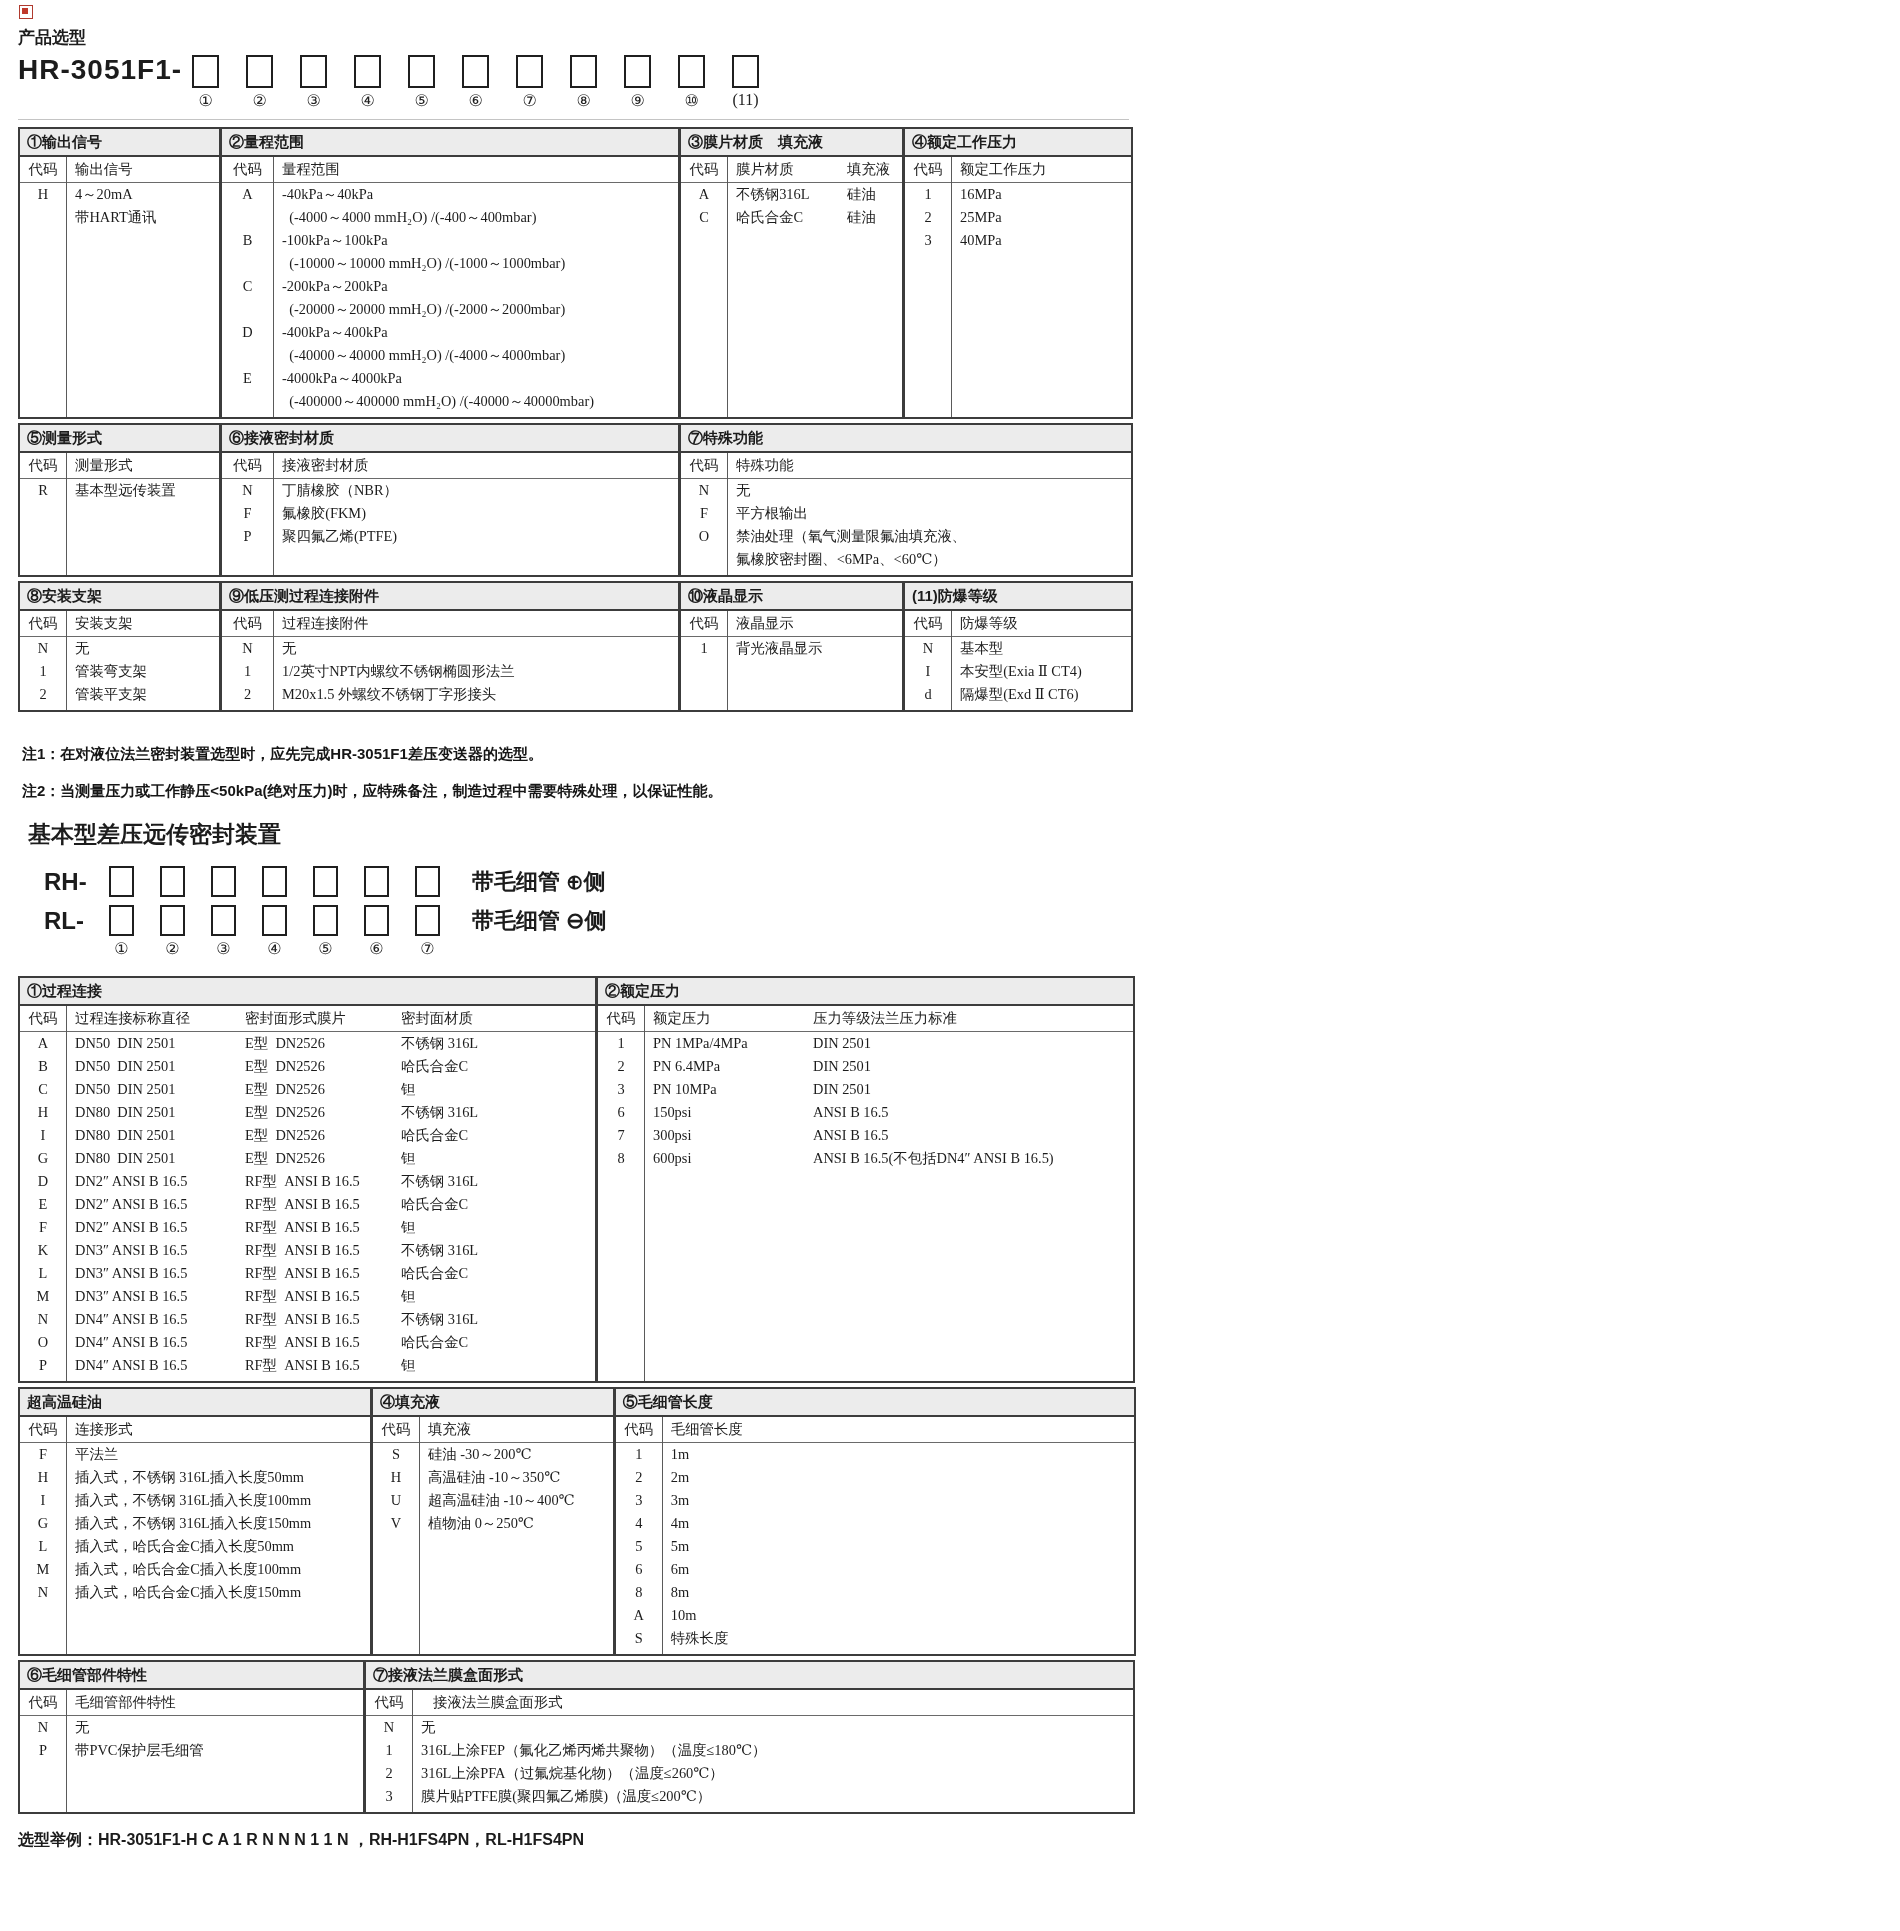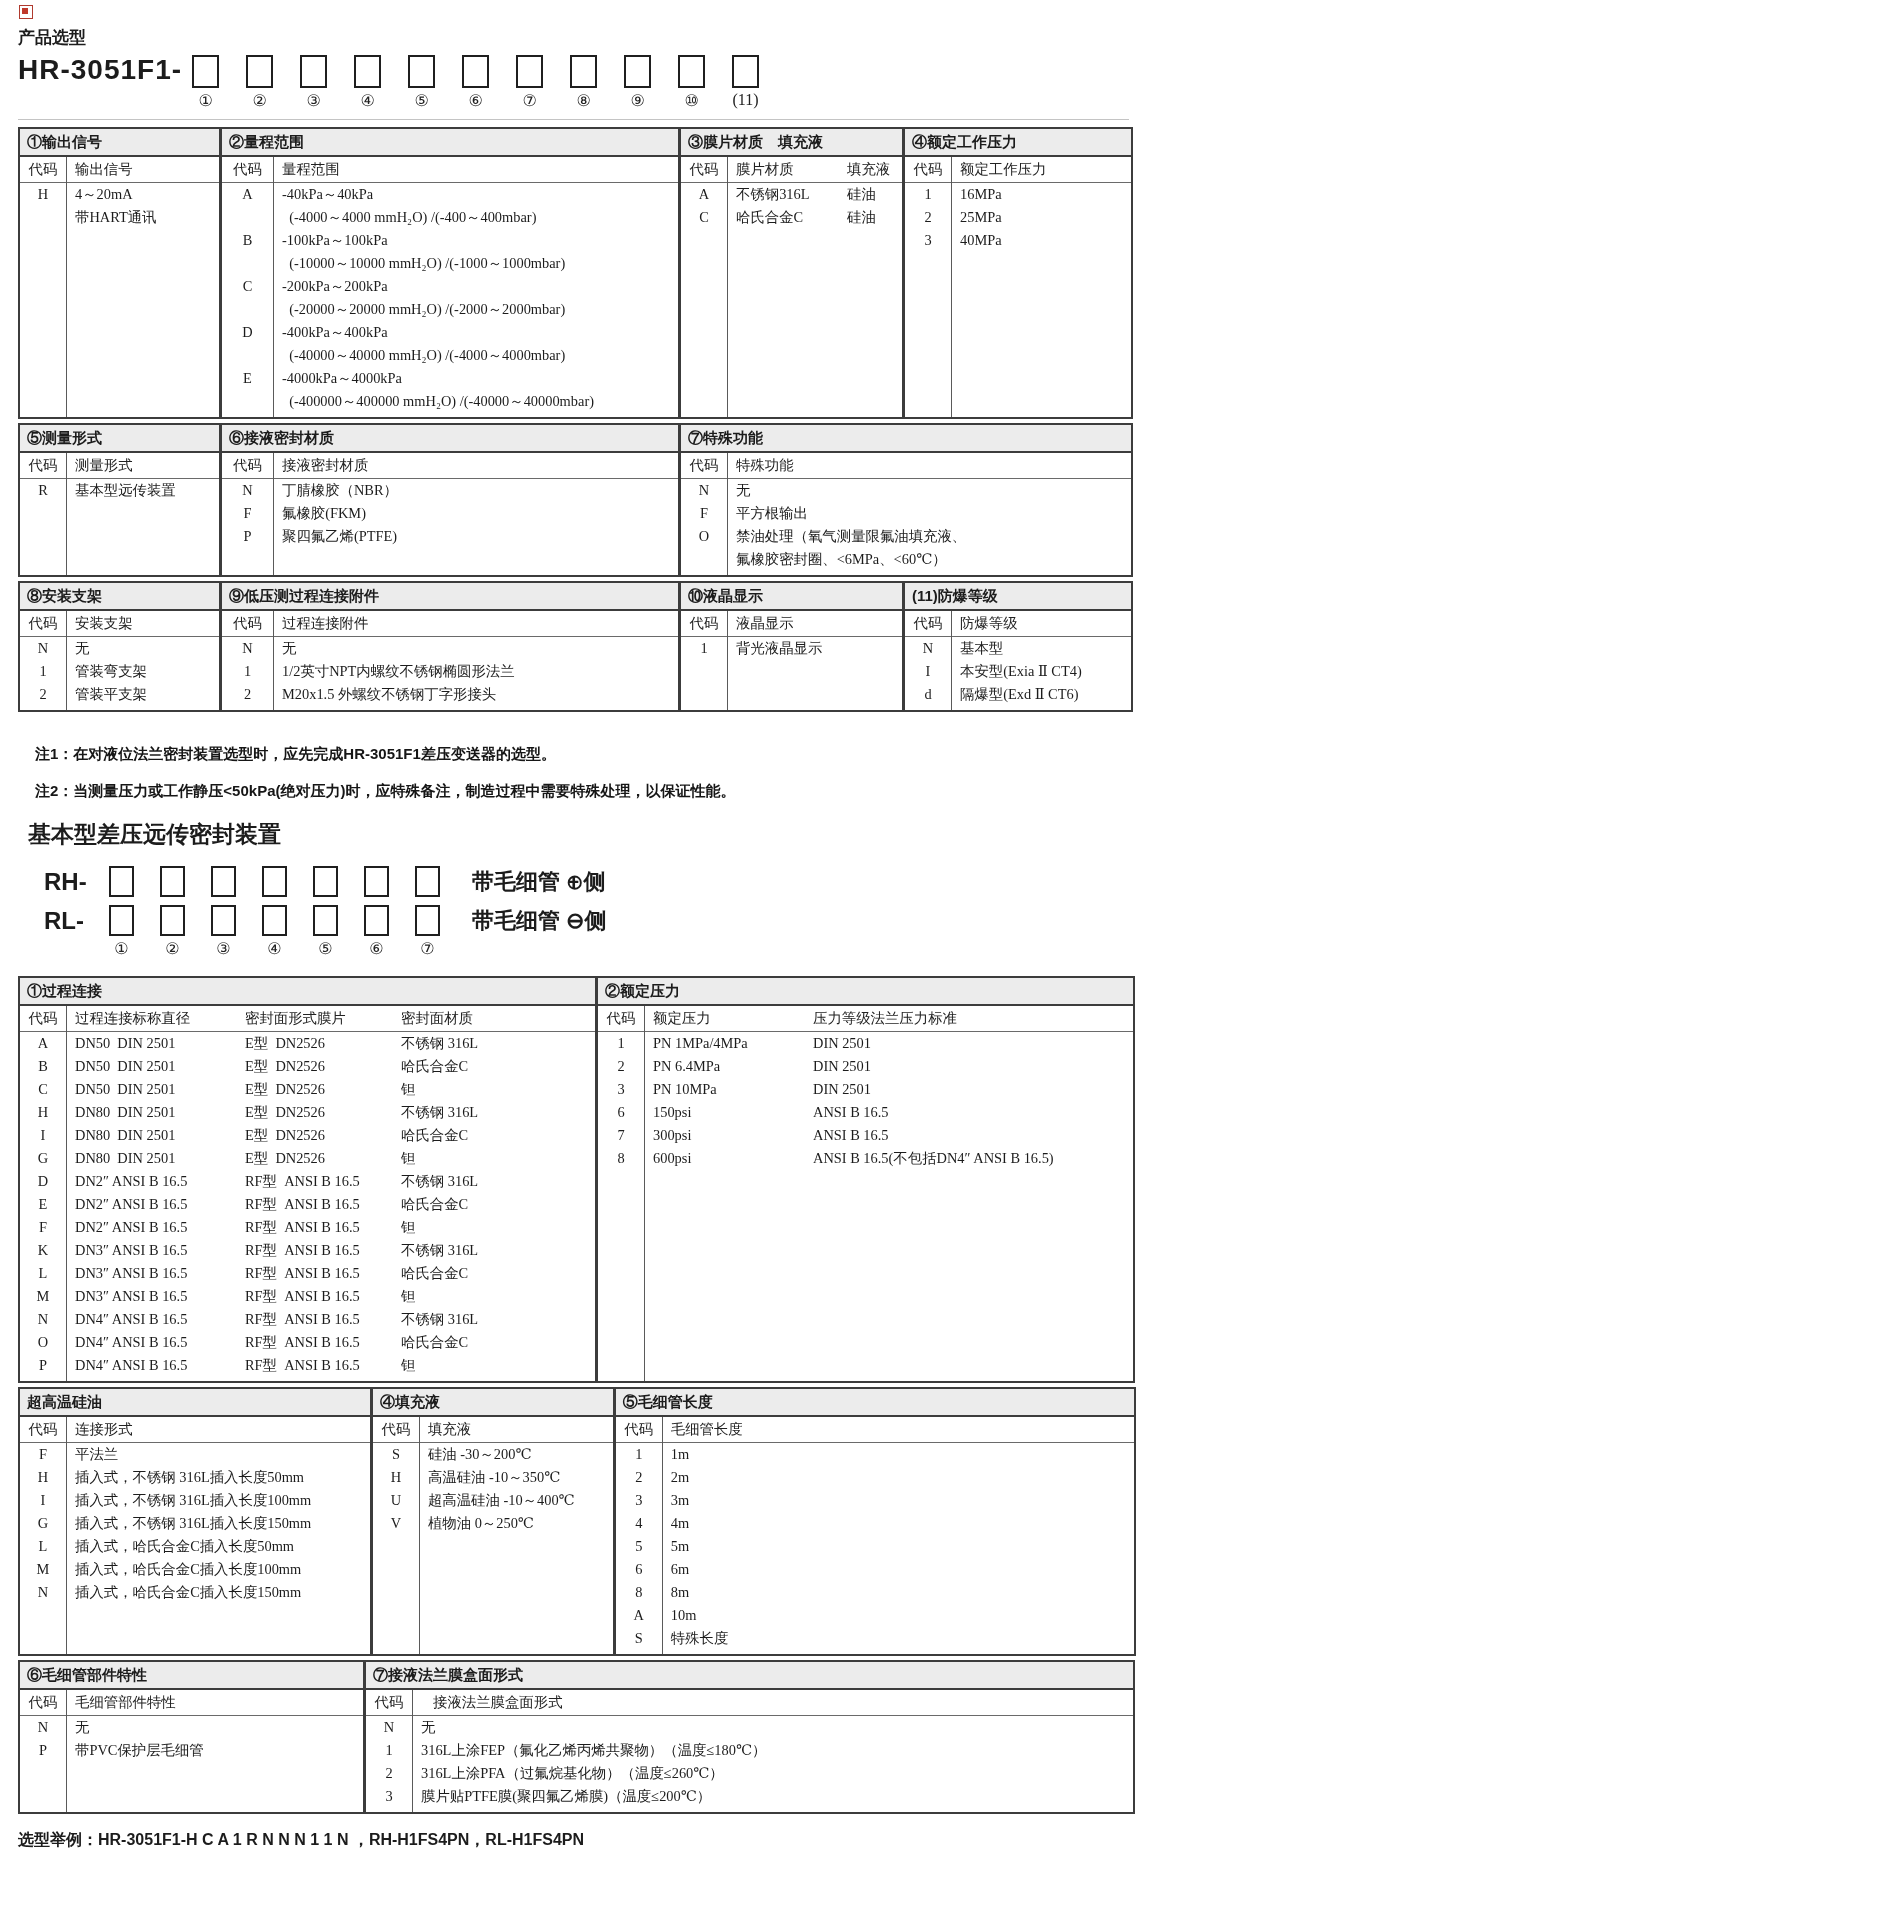--- a/index.html
+++ b/index.html
@@ -20,21 +20,21 @@
   .sec{border:2px solid #3c3c3c;box-sizing:border-box;display:flex;flex-direction:column;background:#fff;}
   .sec + .sec{border-left-width:2px;margin-left:-1px;}
   .sec-title{background:#ececec;border-bottom:2px solid #3c3c3c;font:bold 15px "Liberation Sans",sans-serif;line-height:26px;height:26px;padding-left:7px;white-space:nowrap;overflow:hidden;}
   .sec-rows{position:relative;flex:1;display:flex;flex-direction:column;padding-bottom:4px;}
   .vline{position:absolute;top:0;bottom:0;width:1px;background:#5a5a5a;}
   .row{display:flex;align-items:flex-start;line-height:23px;font-size:14.4px;}
   .row.head{border-bottom:1px solid #6a6a6a;line-height:25px;color:#222;}
   .code{text-align:center;flex:none;}
   .cell{padding-left:9px;white-space:pre-wrap;box-sizing:border-box;}
   .notes{margin-top:33px;font:bold 15px "Liberation Sans",sans-serif;color:#161616;}
-  .notes p{margin:0 0 18px 17px;}
+  .notes p{margin:0 0 18px 4px;}
   .seal-title{font:bold 23px "Liberation Sans",sans-serif;margin:6px 0 16px 10px;}
   .seal-row{display:flex;align-items:flex-start;margin:0 0 8px 26px;}
   .seal-prefix{font:bold 24px "Liberation Sans",sans-serif;width:65px;line-height:31px;}
   .seal-row .box-strip{gap:26px;margin-top:0;}
   .seal-suffix{font:bold 22px "Liberation Sans",sans-serif;margin-left:32px;line-height:31px;white-space:nowrap;}
   #seal-blocks{margin-top:18px;}
   .example{font:bold 16px "Liberation Sans",sans-serif;margin:16px 0 0 0;}
 </style>
 </head>
 <body>

